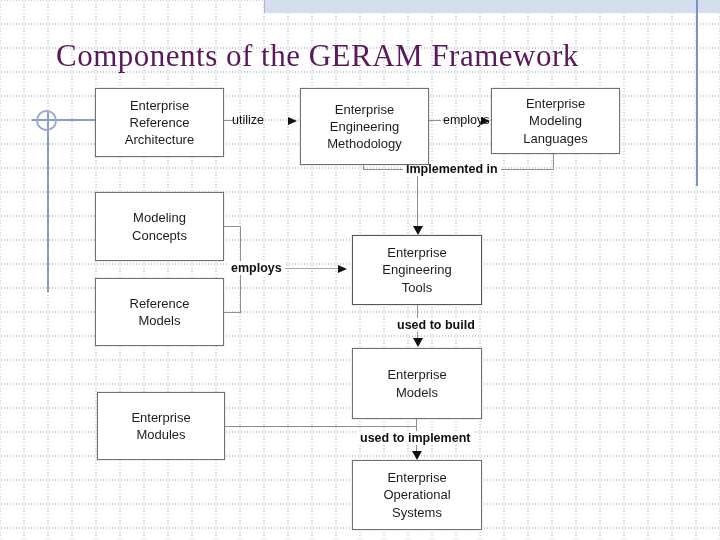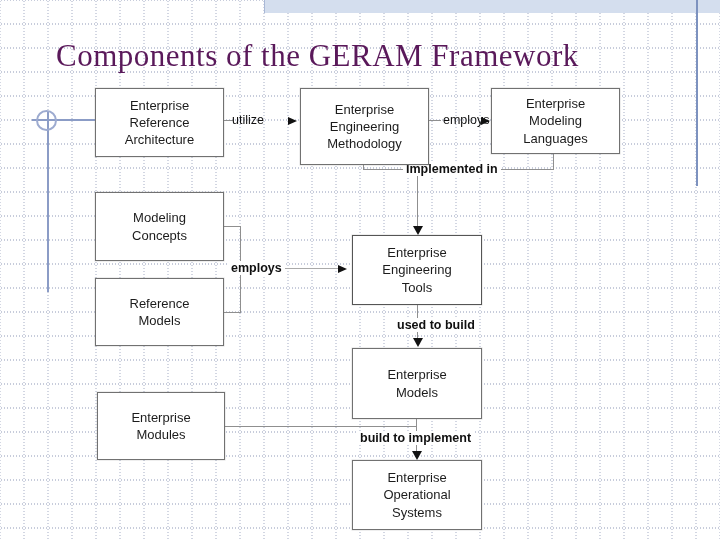--- a/index.html
+++ b/index.html
@@ -67,21 +67,21 @@
   <div class="ln" style="left:240px;top:268px;width:99px;height:1px;background:#aaaaaa;"></div>
   <span class="elabel bg" style="left:228px;top:261px;">employs</span>
   <div class="arr-r" style="left:338px;top:265px;"></div>
 
   <div class="ln" style="left:417px;top:303px;width:1px;height:37px;"></div>
   <span class="elabel bg" style="left:394px;top:318px;">used to build</span>
   <div class="arr-d" style="left:413px;top:338px;"></div>
 
   <div class="ln" style="left:223px;top:426px;width:194px;height:1px;"></div>
   <div class="ln" style="left:416px;top:417px;width:1px;height:36px;"></div>
-  <span class="elabel bg" style="left:357px;top:431px;">build to implement</span>
+  <span class="elabel bg" style="left:357px;top:431px;">used to implement</span>
   <div class="arr-d" style="left:412px;top:451px;"></div>
 
   <div class="node" style="left:95px;top:88px;width:127px;height:67px;">Enterprise
 Reference
 Architecture</div>
   <div class="node" style="left:300px;top:88px;width:127px;height:75px;">Enterprise
 Engineering
 Methodology</div>
   <div class="node" style="left:491px;top:88px;width:127px;height:64px;">Enterprise
 Modeling

